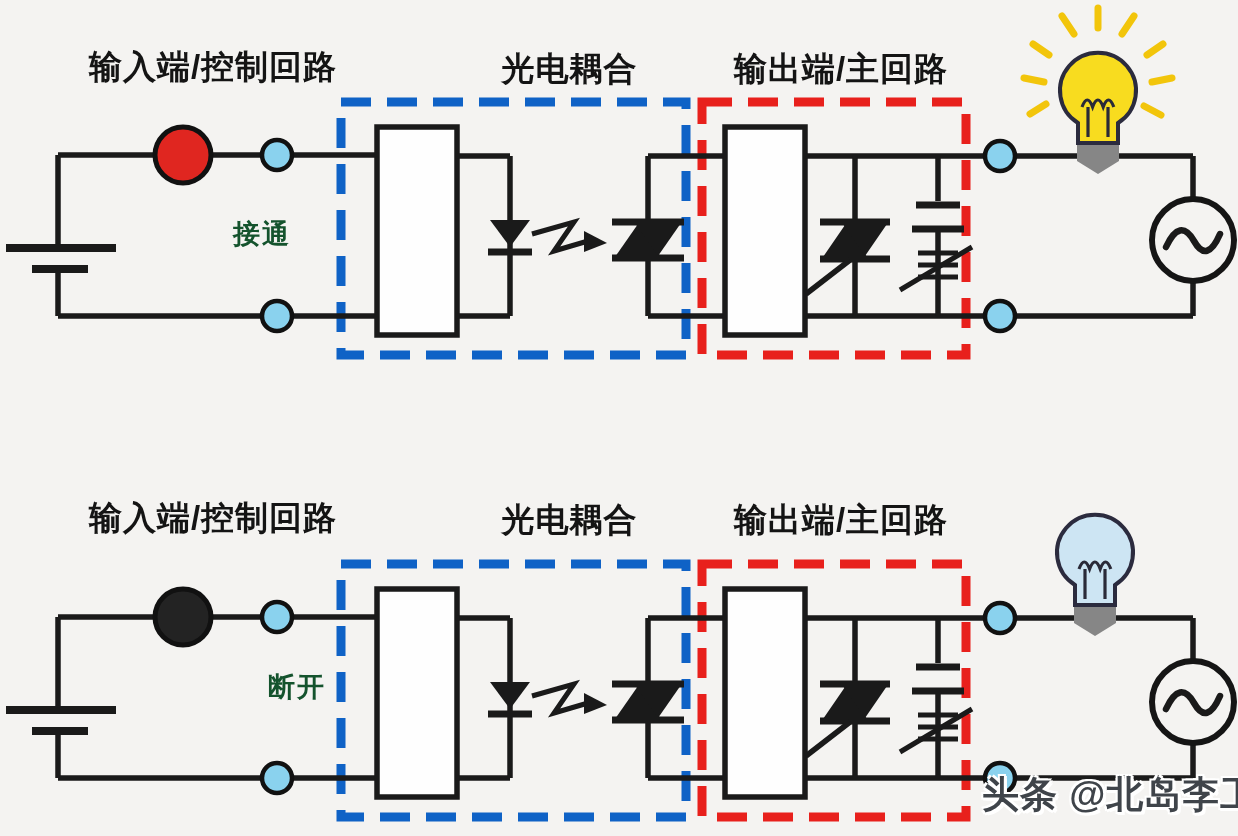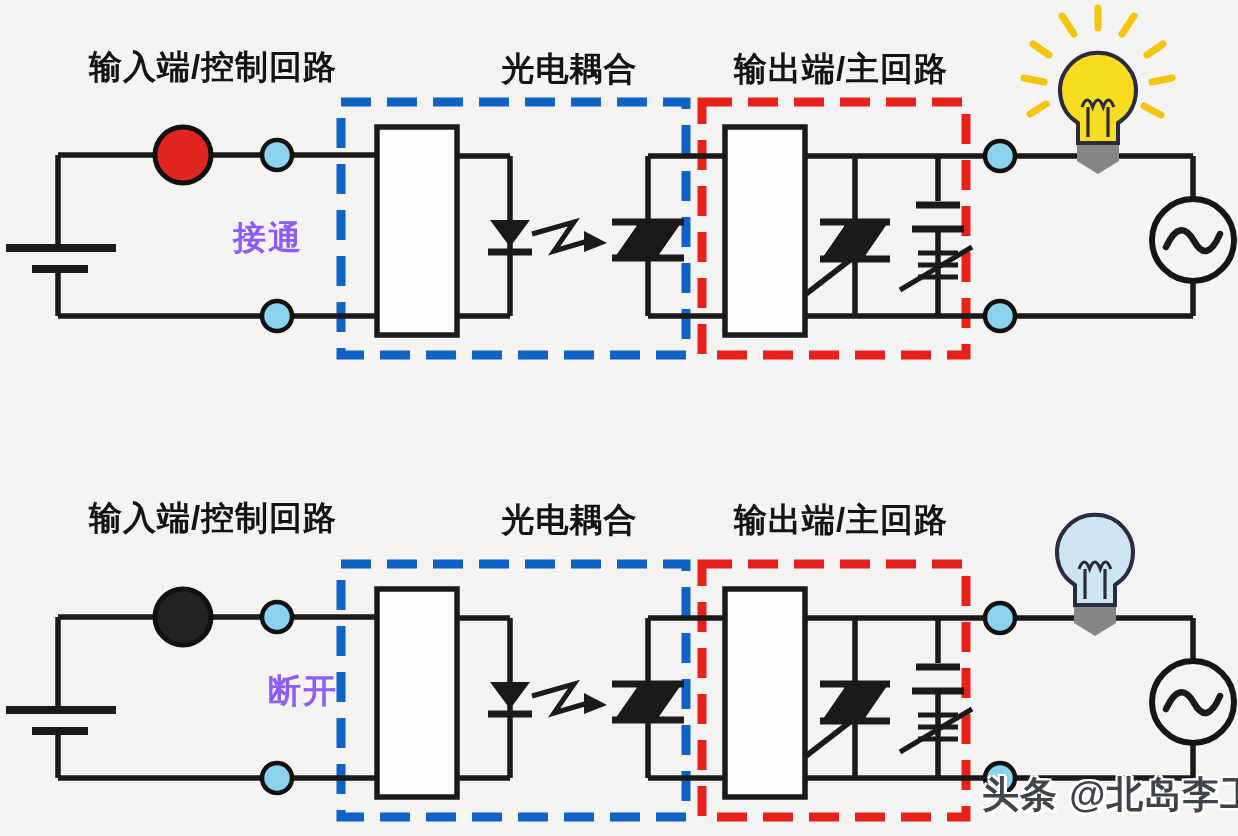--- a/index.html
+++ b/index.html
@@ -2,21 +2,21 @@
 <html><head>
 <meta charset="utf-8">
 <style>
   html,body{margin:0;padding:0;}
   body{width:1238px;height:836px;background:#f4f3f1;overflow:hidden;
        font-family:"Liberation Sans","DejaVu Sans",sans-serif;}
   .stage{position:relative;width:1238px;height:682px;}
   .stage svg{position:absolute;left:0;top:0;}
   .hdr{position:absolute;font-size:33px;font-weight:bold;color:#141414;
        text-align:center;line-height:1.05;white-space:nowrap;letter-spacing:1px;}
-  .state{position:absolute;font-size:33px;font-weight:bold;color:#8b5cf6;
+  .state{position:absolute;font-size:27px;font-weight:bold;color:#14532d;
        white-space:nowrap;letter-spacing:2px;}
   .watermark{position:absolute;font-size:37px;font-weight:bold;color:#3f444a;
        white-space:nowrap;letter-spacing:1px;
        text-shadow:2px 2px 0 #ffffff,-2px -2px 0 #ffffff,2px -2px 0 #ffffff,
                    -2px 2px 0 #ffffff,3px 3px 0 #ffffff,0 3px 0 #ffffff,3px 0 0 #ffffff;}
   .wire{fill:none;stroke:#1a1a1a;stroke-width:5.5;}
   .plate{fill:none;stroke:#1a1a1a;stroke-width:8;}
   .bar7{fill:none;stroke:#1a1a1a;stroke-width:7;}
   .thin{fill:none;stroke:#1a1a1a;stroke-width:5;}
   .blk{fill:#1a1a1a;stroke:none;}

